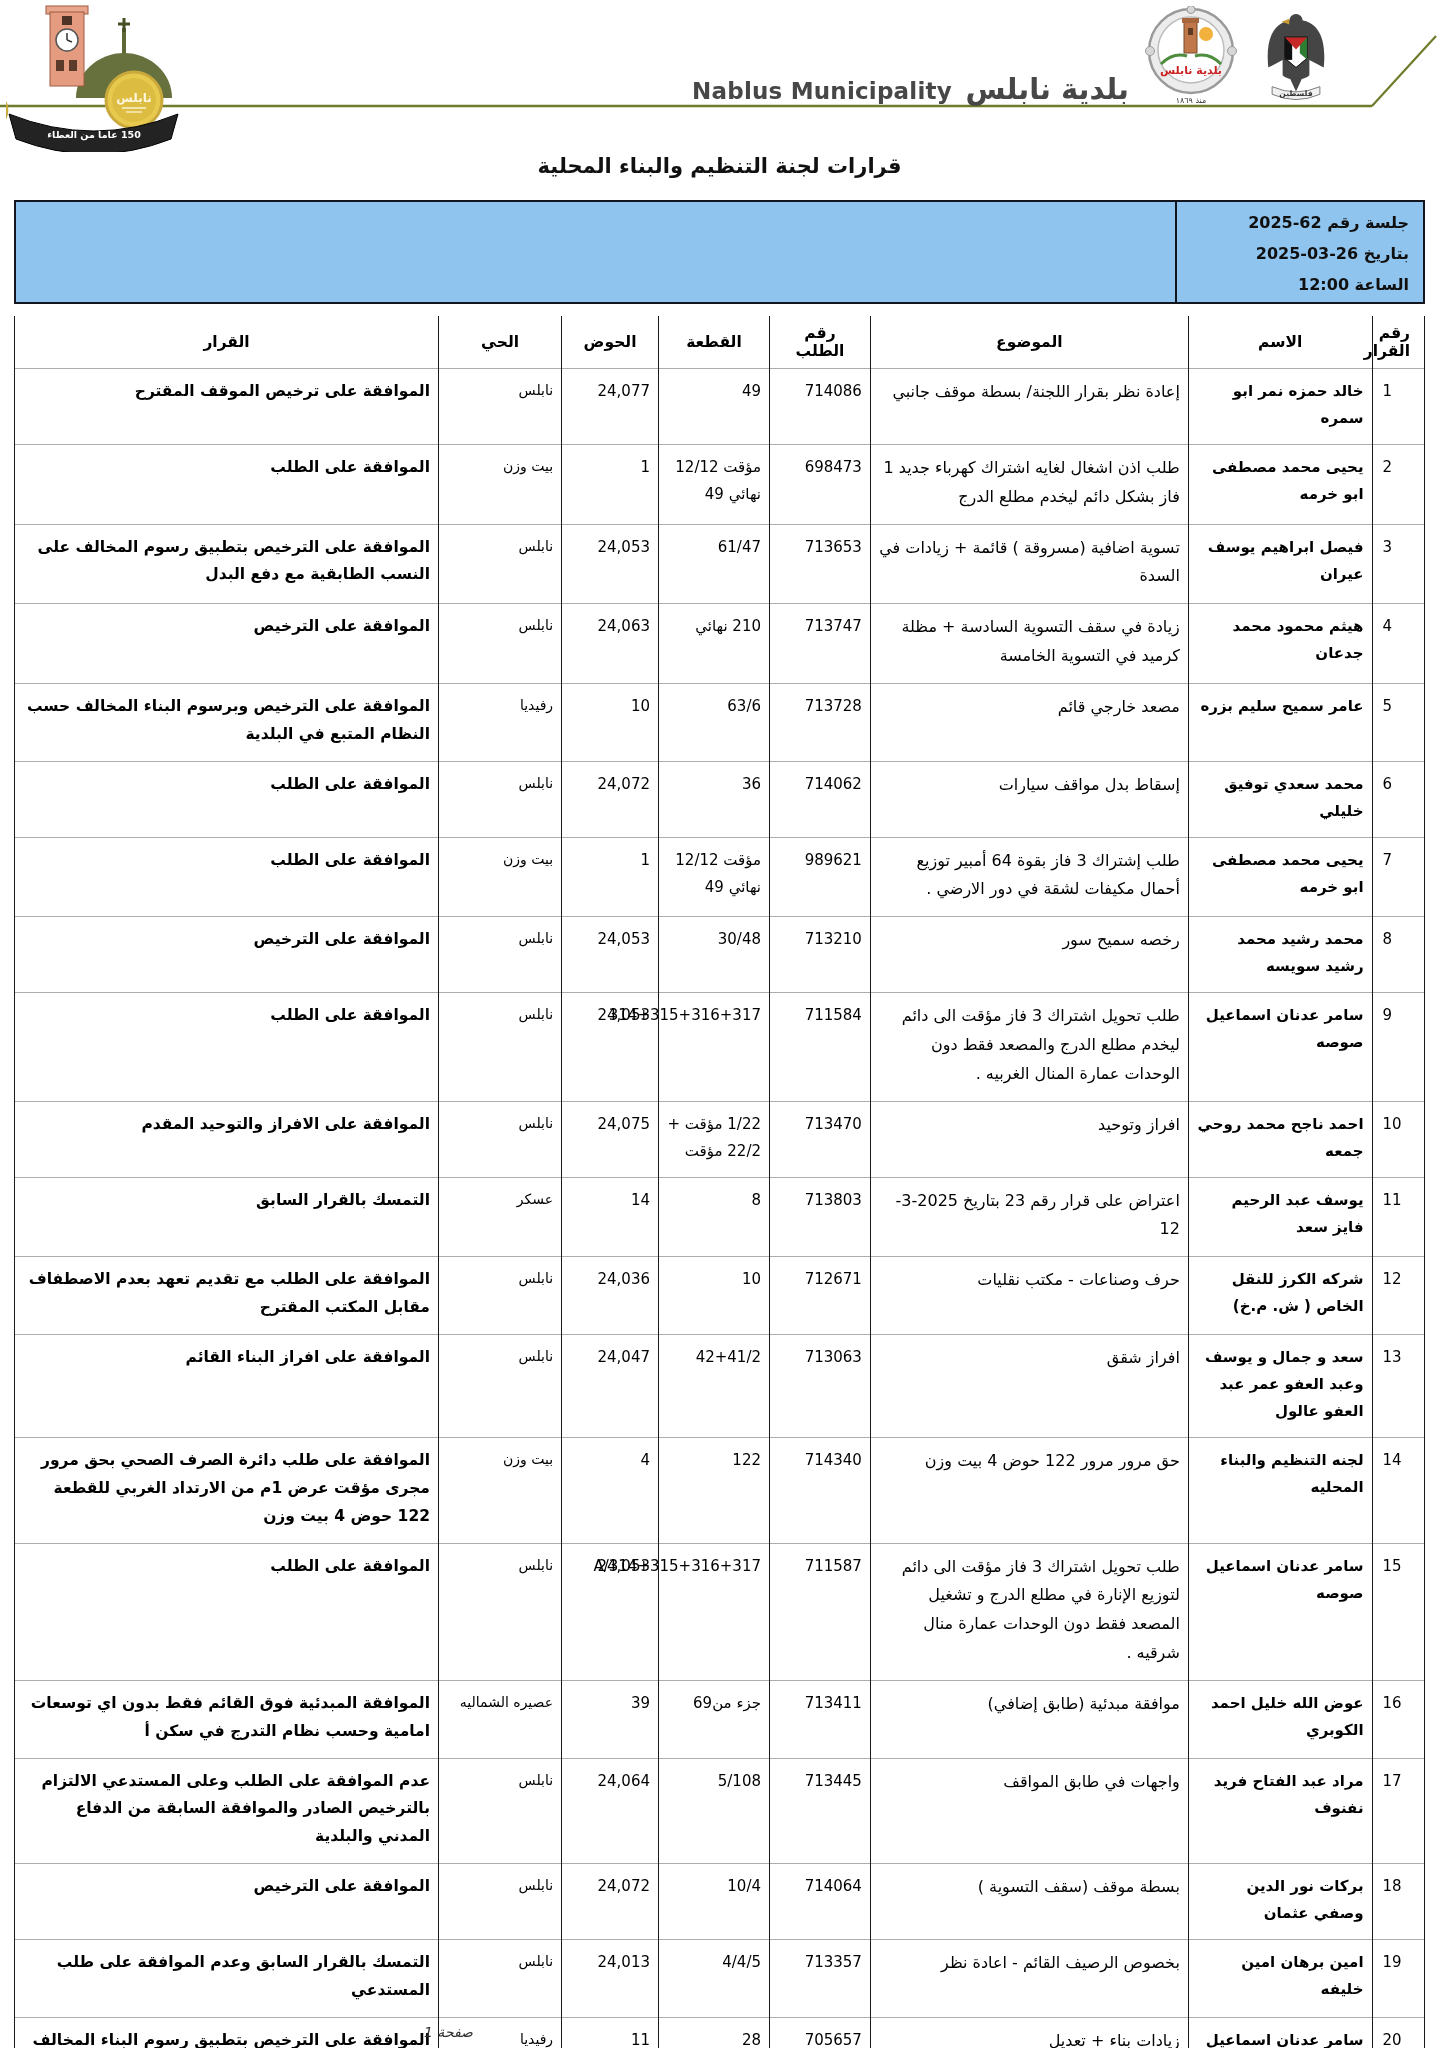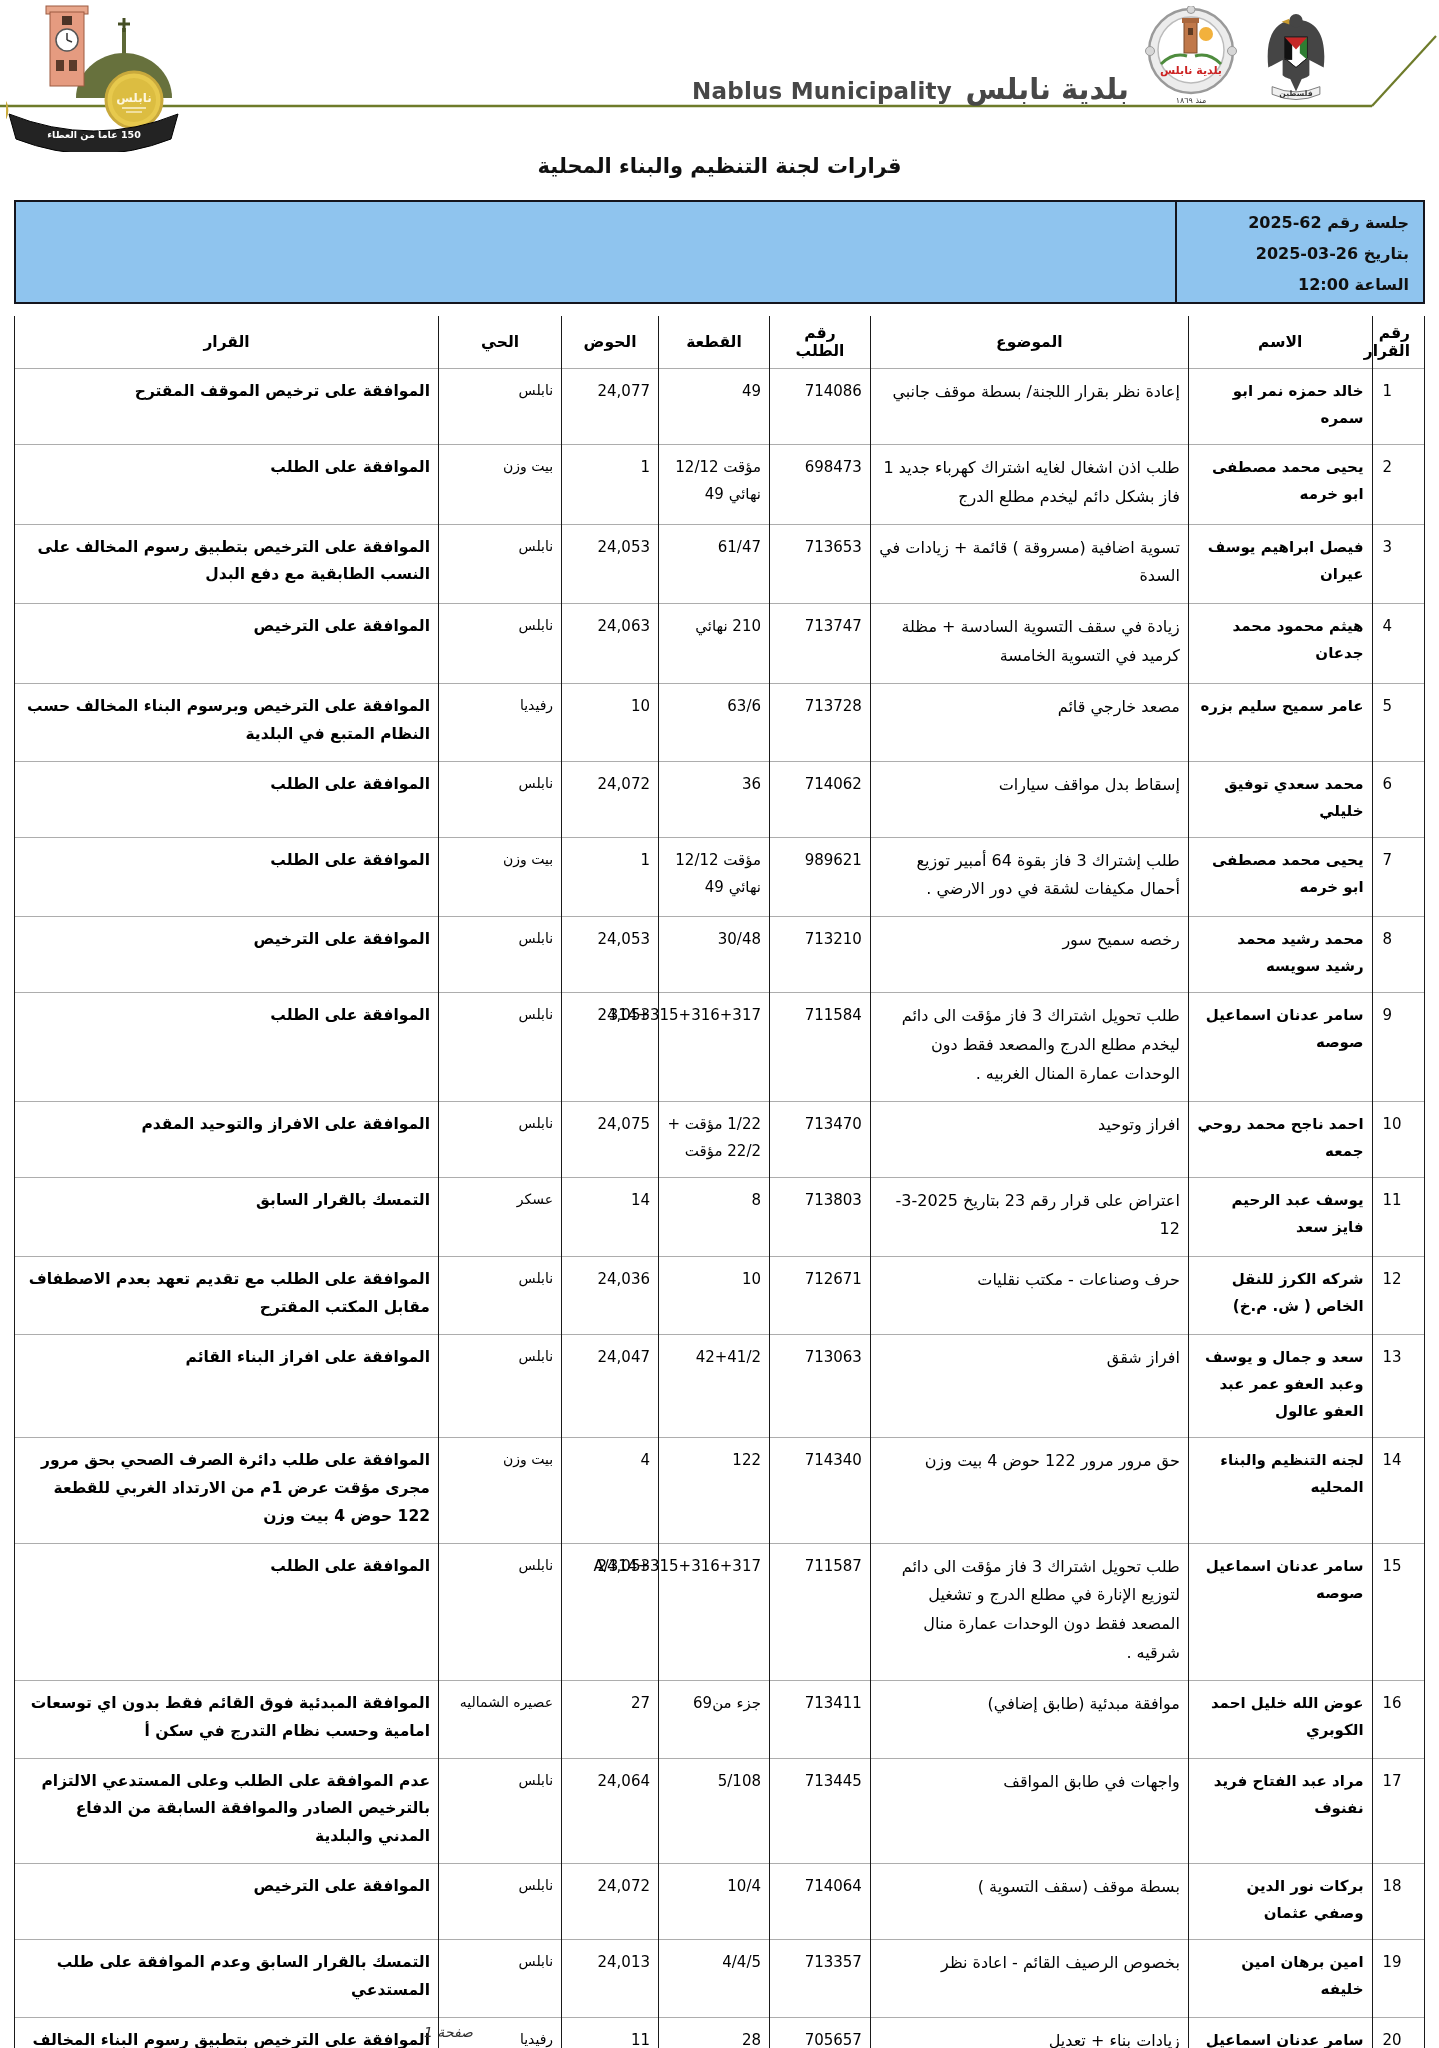--- a/index.html
+++ b/index.html
@@ -299,21 +299,21 @@
           <td class="c-basin">24,053</td>
           <td class="c-district">نابلس</td>
           <td class="c-decision">الموافقة على الطلب</td>
         </tr>
         <tr>
           <td class="c-no">16</td>
           <td class="c-name">عوض الله خليل احمد الكوبري</td>
           <td class="c-subject">موافقة مبدئية (طابق إضافي)</td>
           <td class="c-request">713411</td>
           <td class="c-parcel">جزء من69</td>
-          <td class="c-basin">27</td>
+          <td class="c-basin">39</td>
           <td class="c-district">عصيره الشماليه</td>
           <td class="c-decision">الموافقة المبدئية فوق القائم فقط بدون اي توسعات امامية وحسب نظام التدرج في سكن أ</td>
         </tr>
         <tr>
           <td class="c-no">17</td>
           <td class="c-name">مراد عبد الفتاح فريد نفنوف</td>
           <td class="c-subject">واجهات في طابق المواقف</td>
           <td class="c-request">713445</td>
           <td class="c-parcel">5/108</td>
           <td class="c-basin">24,064</td>

